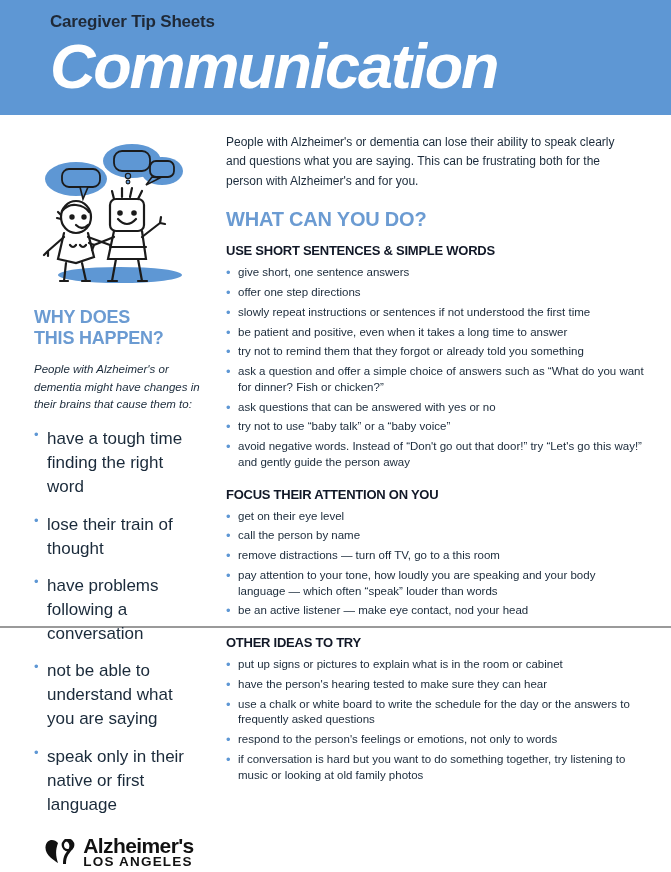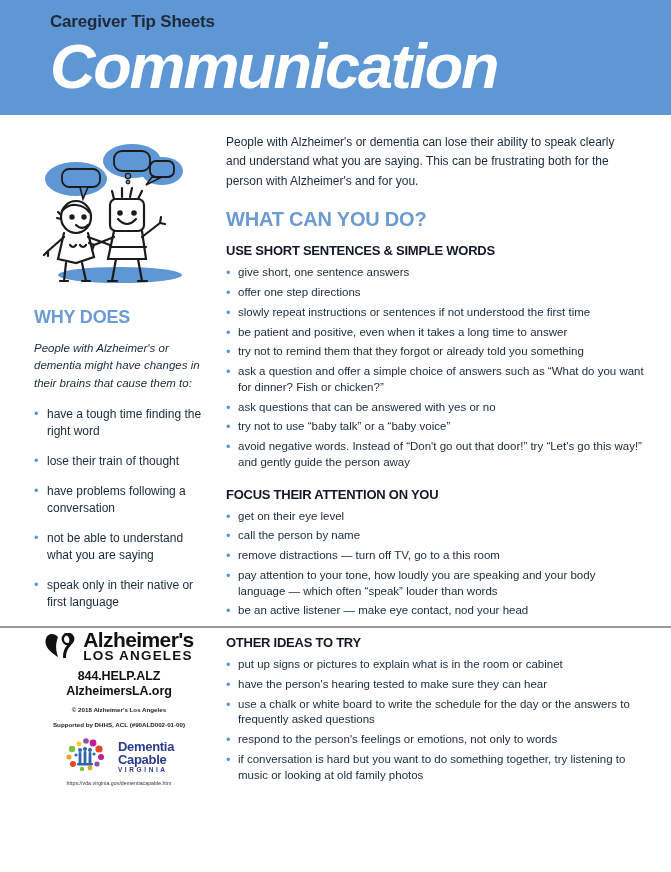--- a/index.html
+++ b/index.html
@@ -88,21 +88,21 @@
 
   .left-list {
     list-style: none;
     margin-top: 14px;
   }
   .left-list li {
     position: relative;
     padding-left: 13px;
     margin-bottom: 13px;
     color: #1a2a3a;
-    font-size: 12px;
+    font-size: 17px;
     line-height: 1.42;
   }
   .left-list li::before {
     content: "\2022";
     position: absolute;
     left: 0;
     top: -1px;
     color: #5e97d4;
     font-size: 13px;
   }
@@ -285,20 +285,21 @@
           <path d="M80 104 L60 112 M60 112 l-5 -2 M60 112 l-2 5"></path>
           <path d="M108 104 L126 90 M126 90 l1 -6 M126 90 l5 1"></path>
           <path d="M76 114 L112 114"></path>
           <path d="M82 126 L78 148 M104 126 L108 148"></path>
           <path d="M74 148 l9 0 M104 148 l9 0"></path>
         </g>
       </svg>
 
       <div class="why-heading">
         <span>WHY DOES</span><br>
+        <span>THIS HAPPEN?</span>
       </div>
 
       <div class="why-intro">People with Alzheimer's or dementia might have changes in their brains that cause them to:</div>
 
       <ul class="left-list">
         <li>have a tough time finding the right word</li>
         <li>lose their train of thought</li>
         <li>have problems following a conversation</li>
         <li>not be able to understand what you are saying</li>
         <li>speak only in their native or first language</li>
@@ -357,21 +358,21 @@
             <span class="dcv-l3">VIRGINIA</span>
           </div>
         </div>
         <div class="dcv-url">https://vda.virginia.gov/dementiacapable.htm</div>
       </div>
 
     </div>
 
     <div class="right-col">
 
-      <p class="intro">People with Alzheimer's or dementia can lose their ability to speak clearly and understand what you are saying. This can be frustrating both for the person with Alzheimer's and for you.</p>
+      <p class="intro">People with Alzheimer's or dementia can lose their ability to speak clearly and questions what you are saying. This can be frustrating both for the person with Alzheimer's and for you.</p>
 
       <div class="what-heading">WHAT CAN YOU DO?</div>
 
       <div class="sec-heading first">USE SHORT SENTENCES &amp; SIMPLE WORDS</div>
       <ul class="tips">
         <li>give short, one sentence answers</li>
         <li>offer one step directions</li>
         <li>slowly repeat instructions or sentences if not understood the first time</li>
         <li>be patient and positive, even when it takes a long time to answer</li>
         <li>try not to remind them that they forgot or already told you something</li>

